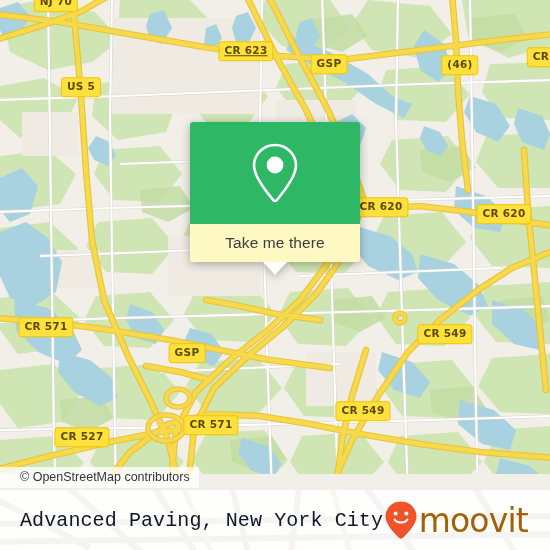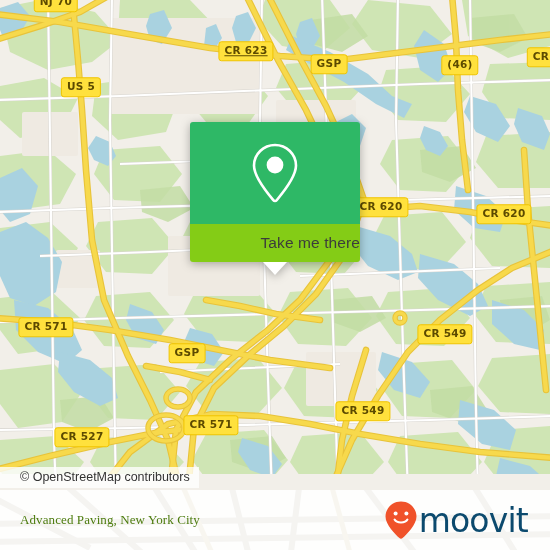--- a/index.html
+++ b/index.html
@@ -54,26 +54,26 @@
   }
   #callout-top {
     background: #2eb866;
     height: 102px;
     border-radius: 3px 3px 0 0;
     display: flex;
     align-items: center;
     justify-content: center;
   }
   #callout-bottom {
-    background: #84cc16;
+    background: #fef9c3;
     height: 38px;
     border-radius: 0 0 3px 3px;
     display: flex;
     align-items: center;
-    justify-content: flex-end;
+    justify-content: center;
   }
   #callout-label {
     color: #3c3c3c;
     font-size: 15.5px;
     font-family: "Liberation Sans", sans-serif;
     letter-spacing: 0.1px;
   }
   #callout-tail {
     position: absolute;
     left: 50%; top: 140px;
@@ -109,34 +109,34 @@
     overflow: hidden;
   }
   #footer-bgmap {
     position: absolute;
     left: 0; top: 0; width: 550px; height: 60px;
     opacity: 0.28;
     pointer-events: none;
   }
   #footer-title {
     position: relative;
-    color: #4d7c0f;
-    font-size: 13px;
-    font-family: Liberation Serif, serif;
+    color: #0f172a;
+    font-size: 20px;
+    font-family: Liberation Mono, monospace;
     letter-spacing: 0.1px;
     z-index: 2;
   }
   #moovit-logo {
     position: relative;
     display: flex;
     align-items: center;
     z-index: 2;
   }
   #moovit-wordmark {
-    color: #0c4a6e;
+    color: #a16207;
     font-size: 33px;
     font-family: "DejaVu Sans", sans-serif;
     font-weight: normal;
     letter-spacing: -0.8px;
     margin-left: 1px;
   }
 </style>
 </head>
 <body>
 

